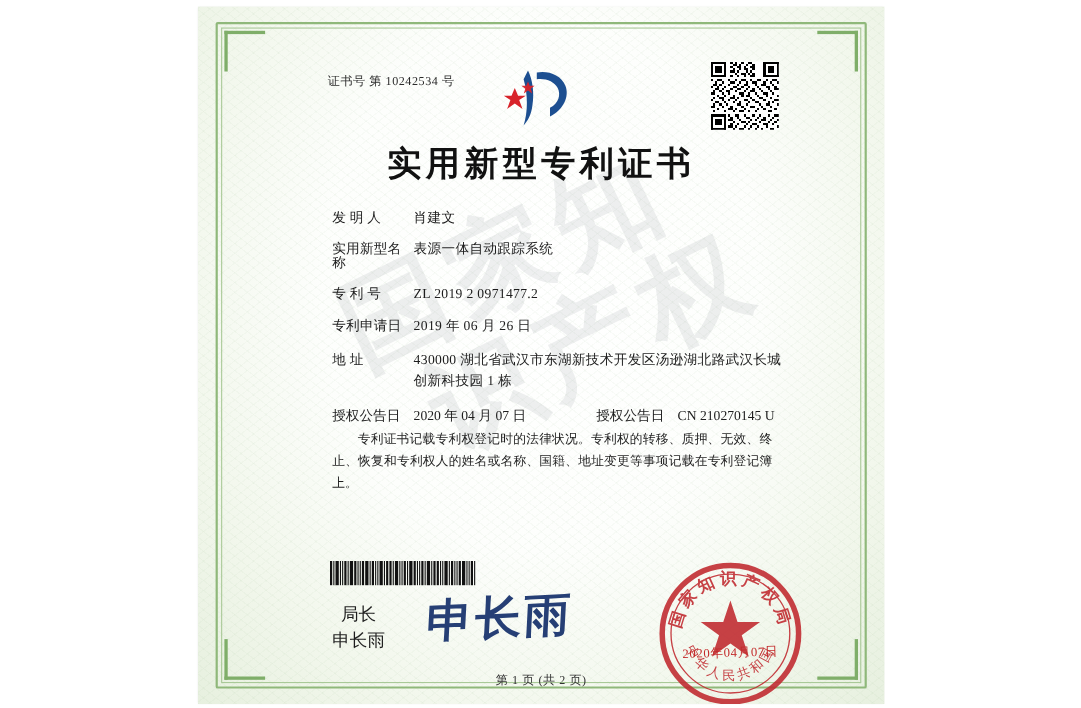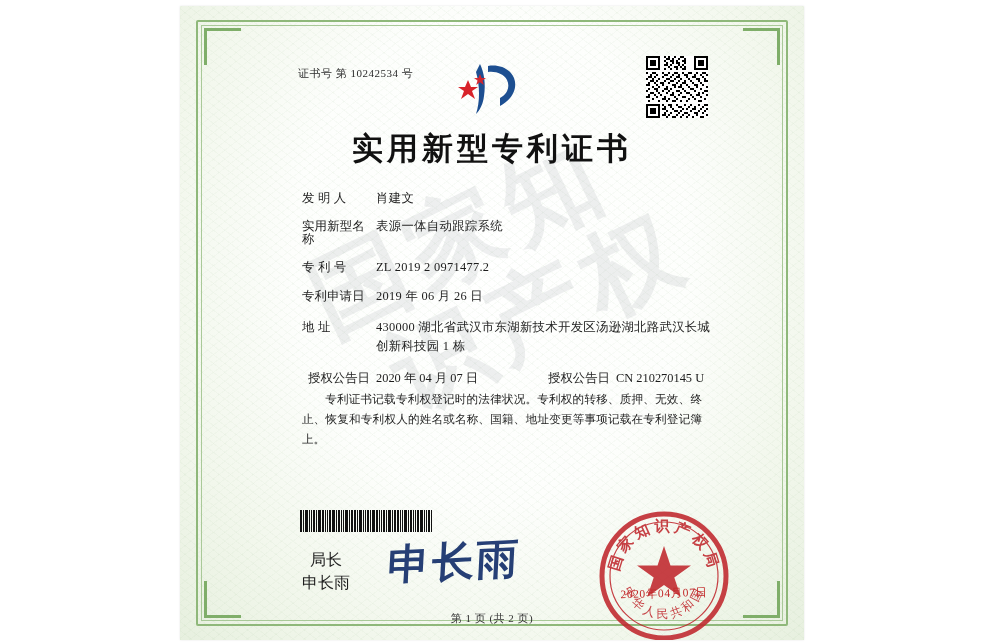--- a/index.html
+++ b/index.html
@@ -152,21 +152,20 @@
     color: #1d1d1d;
   }
   .fvalue {
     flex: 1;
     color: #1d1d1d;
     letter-spacing: 0.3px;
   }
   .frow.addr .fvalue { line-height: 1.55; }
   .frow.two {
     margin-bottom: 2px;
-    text-align: center;
   }
   .pair {
     display: flex;
     align-items: baseline;
   }
   .pair .flabel2 {
     width: 74px;
     flex: 0 0 74px;
   }
   .col-right {

